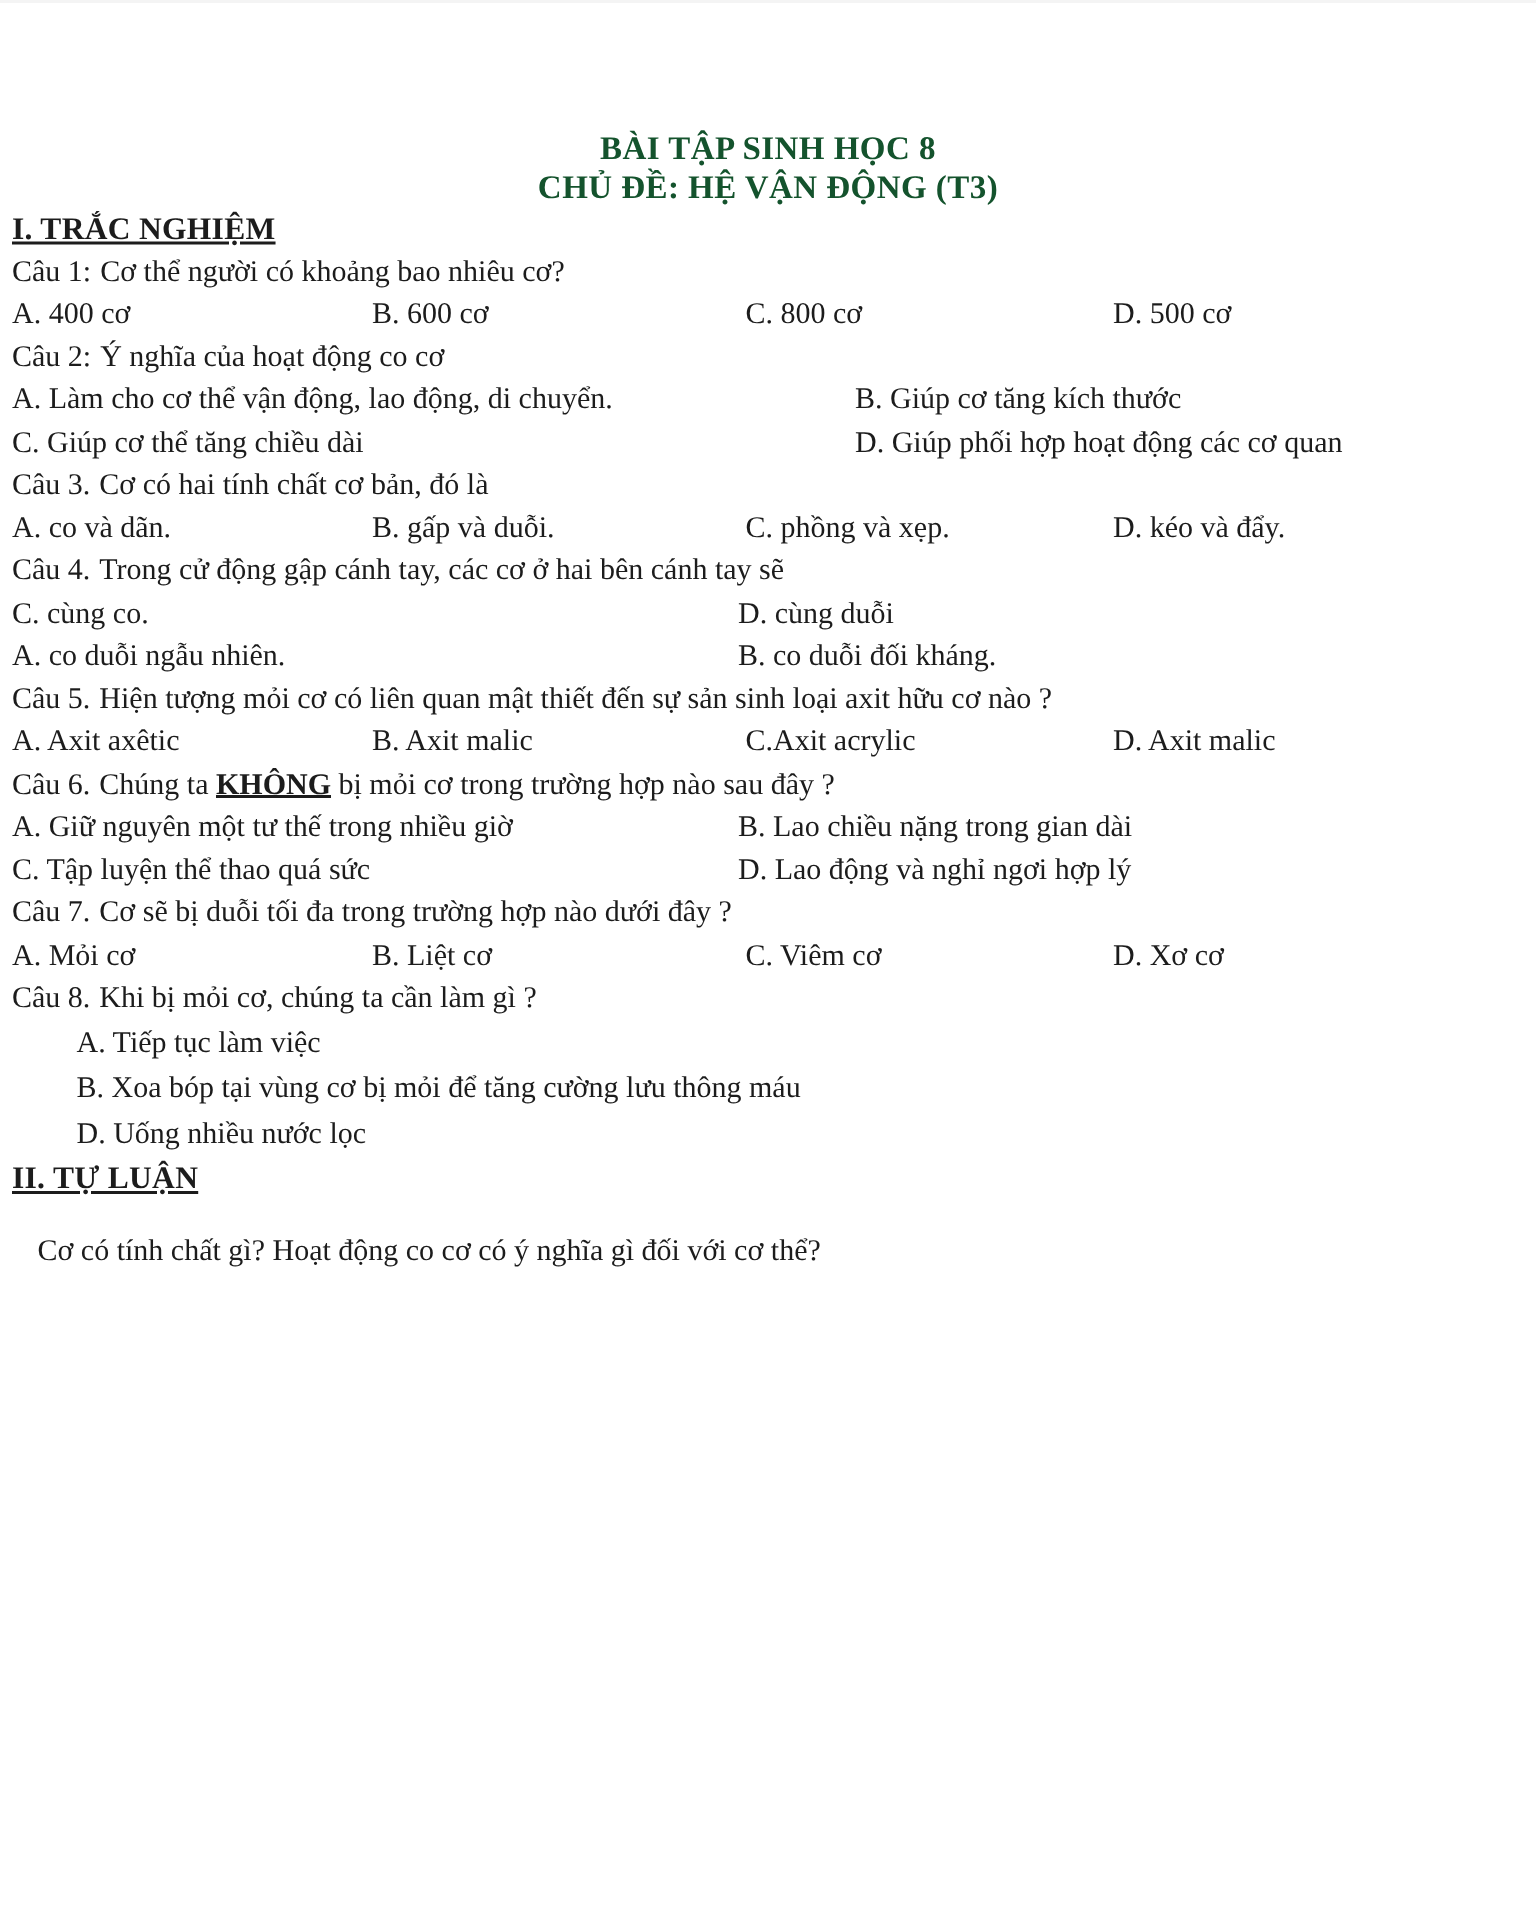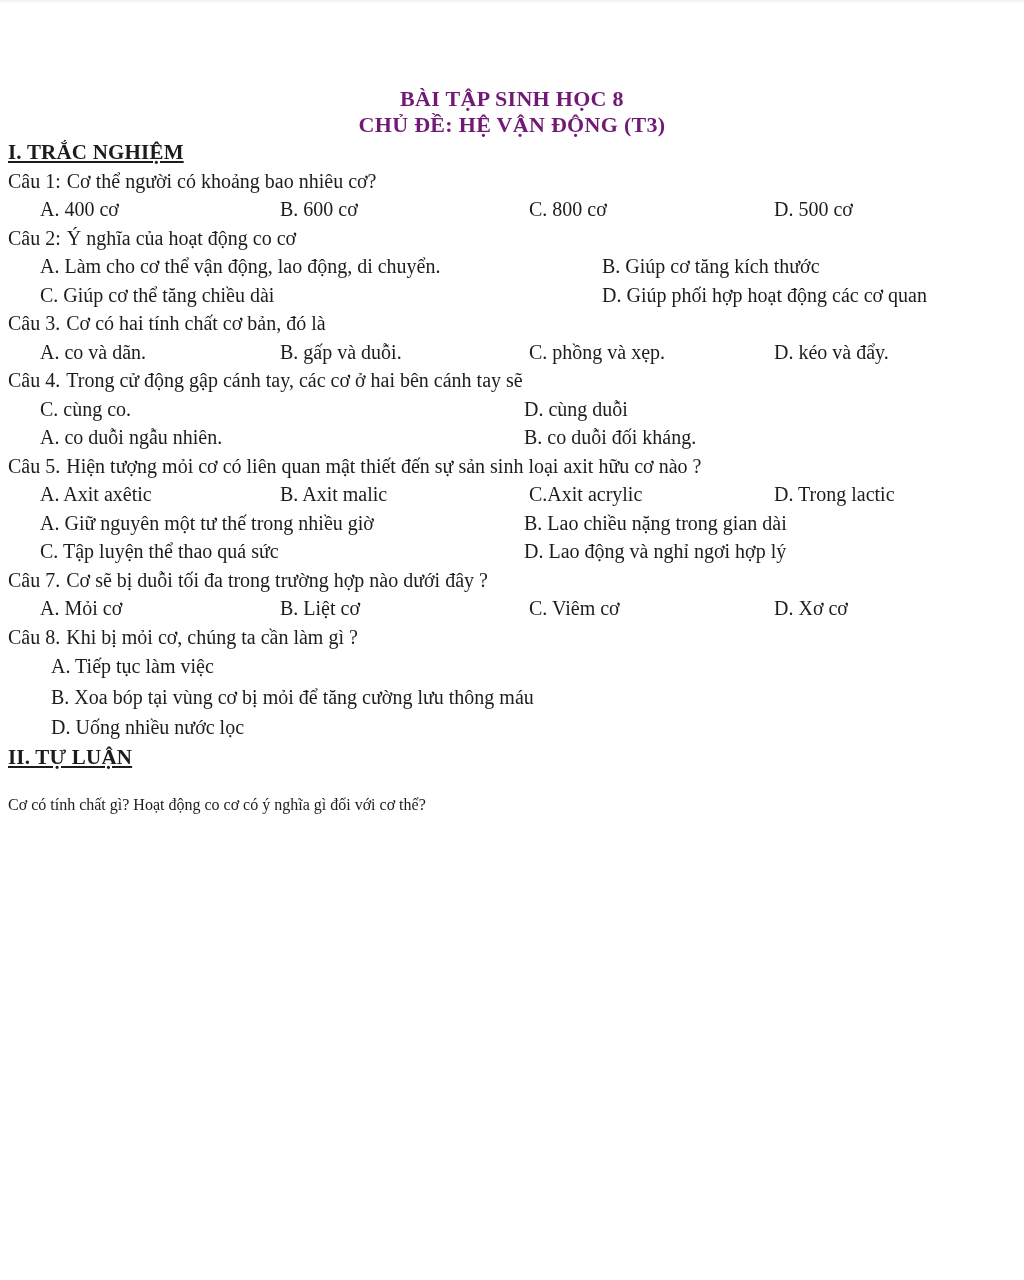--- a/index.html
+++ b/index.html
@@ -11,21 +11,21 @@
     overflow: hidden;
   }
   body { border-top: 2px solid #f4f4f4; }
   .page {
     width: 1024px; height: 1278px;
     padding: 84px 8px 0 8px;
   }
   .doc-title {
     text-align: center;
     font-weight: bold;
-    color: #701a75;
+    color: #14532d;
     font-size: 22px;
     line-height: 26px;
     letter-spacing: 0.3px;
   }
   .section-heading {
     font-weight: bold;
     font-size: 21px;
     line-height: 28.5px;
     letter-spacing: 0.2px;
     text-decoration: underline;
@@ -35,32 +35,32 @@
     line-height: 28.5px;
     white-space: nowrap;
   }
   .q-label { font-weight: normal; margin-right: 6px; }
   .emph { font-weight: bold; text-decoration: underline; }
   .opts {
     display: grid;
     font-size: 20px;
     line-height: 28.5px;
     white-space: nowrap;
-    margin-left: 32px;
   }
   .opts-4 { grid-template-columns: 240px 249px 245px 1fr; }
   .opts-2a { grid-template-columns: 562px 1fr; }
   .opts-2b { grid-template-columns: 484px 1fr; }
   .opts-stack { display: block; font-size: 20px; line-height: 30.5px; white-space: nowrap; }
   .opts-stack div { line-height: 30.5px; margin-left: 43px; }
   .essay-line {
     margin-top: 20px;
-    font-size: 16px;
+    font-size: 20px;
     line-height: 28.5px;
     white-space: nowrap;
+    margin-left: 17px;
   }
 </style>
 </head>
 <body>
 
 <div class="page">
 
   <div class="doc-title">BÀI TẬP SINH HỌC 8</div>
   <div class="doc-title">CHỦ ĐỀ: HỆ VẬN ĐỘNG (T3)</div>
 
@@ -100,23 +100,24 @@
   <div class="opts opts-2b">
     <span>A. co duỗi ngẫu nhiên.</span>
     <span>B. co duỗi đối kháng.</span>
   </div>
 
   <div class="q-line"><span class="q-label">Câu 5.</span><span>Hiện tượng mỏi cơ có liên quan mật thiết đến sự sản sinh loại axit hữu cơ nào ?</span></div>
   <div class="opts opts-4">
     <span>A. Axit axêtic</span>
     <span>B. Axit malic</span>
     <span>C.Axit acrylic</span>
-    <span>D. Trong lactic</span>
+    <span>D. Axit malic</span>
   </div>
 
+  <div class="q-line"><span class="q-label">Câu 6.</span><span>Chúng ta</span> <span class="emph">KHÔNG</span><span> bị mỏi cơ trong trường hợp nào sau đây ?</span></div>
   <div class="opts opts-2b">
     <span>A. Giữ nguyên một tư thế trong nhiều giờ</span>
     <span>B. Lao chiều nặng trong gian dài</span>
   </div>
   <div class="opts opts-2b">
     <span>C. Tập luyện thể thao quá sức</span>
     <span>D. Lao động và nghỉ ngơi hợp lý</span>
   </div>
 
   <div class="q-line"><span class="q-label">Câu 7.</span><span>Cơ sẽ bị duỗi tối đa trong trường hợp nào dưới đây ?</span></div>

